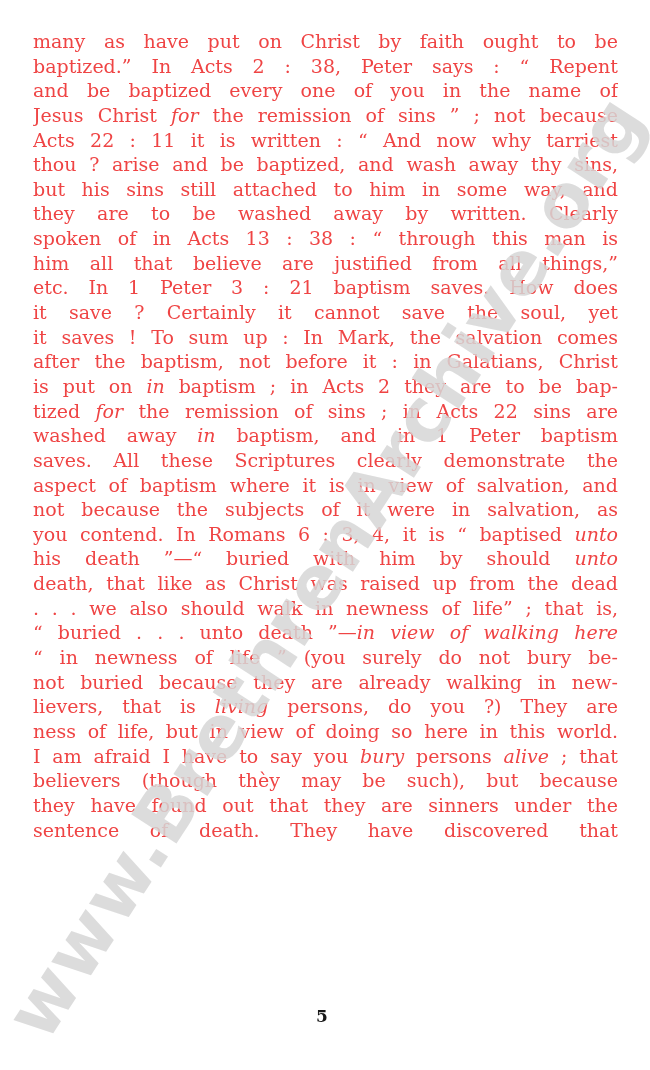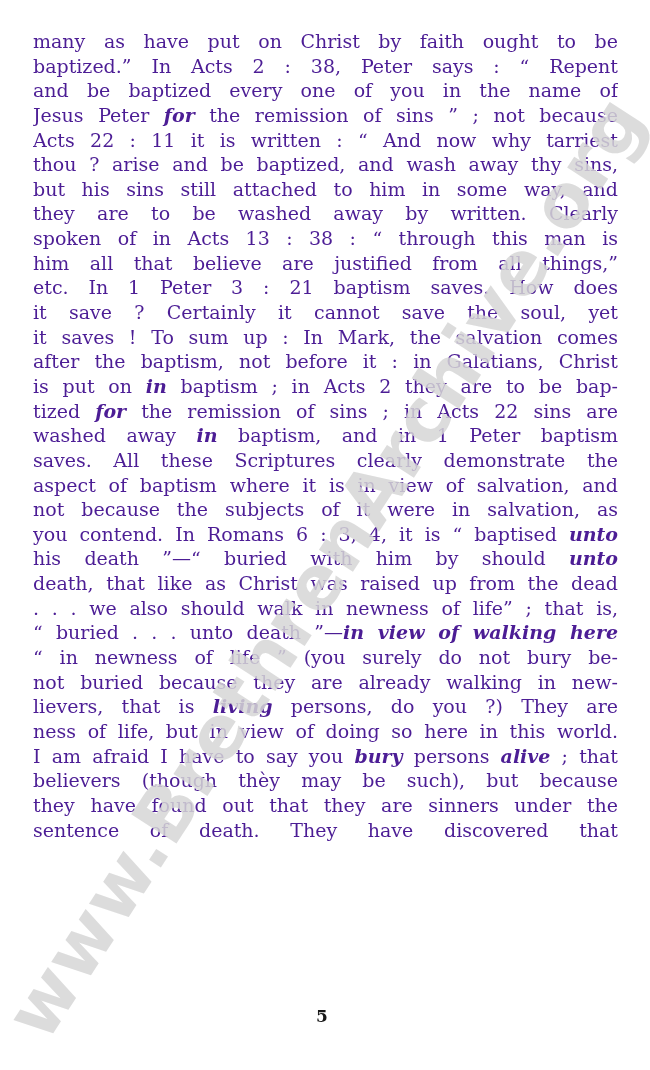--- a/index.html
+++ b/index.html
@@ -13,34 +13,33 @@
     height: 1070px;
     background: #ffffff;
     overflow: hidden;
     font-family: "DejaVu Serif", serif;
   }
   .page-text {
     position: absolute;
     left: 33px;
     top: 29px;
     width: 585px;
-    color: #4c1d95;
+    color: #ef4444;
     font-size: 19px;
     line-height: 24.65px;
   }
   .text-line {
     text-align: justify;
     text-align-last: justify;
     height: 24.65px;
     overflow: hidden;
     white-space: normal;
   }
   .text-line .it {
     font-style: italic;
-    font-weight: bold;
   }
   .watermark {
     position: absolute;
     left: 50%;
     top: 53%;
     transform: translate(-50%, -50%) rotate(-57deg);
     font-family: "DejaVu Sans", sans-serif;
     font-weight: bold;
     font-size: 74px;
     letter-spacing: 1px;
@@ -62,21 +61,21 @@
   }
 </style>
 </head>
 <body>
 
 <div class="page">
   <div class="page-text" id="page-text">
       <div class="text-line"><span>many as have put on Christ by faith ought to be</span></div>
       <div class="text-line"><span>baptized.” In Acts 2 : 38, Peter says : “ Repent</span></div>
       <div class="text-line"><span>and be baptized every one of you in the name of</span></div>
-      <div class="text-line"><span>Jesus Peter </span><span class="it">for</span><span> the remission of sins ” ; not because</span></div>
+      <div class="text-line"><span>Jesus Christ </span><span class="it">for</span><span> the remission of sins ” ; not because</span></div>
       <div class="text-line"><span>Acts 22 : 11 it is written : “ And now why tarriest</span></div>
       <div class="text-line"><span>thou ? arise and be baptized, and wash away thy sins,</span></div>
       <div class="text-line"><span>but his sins still attached to him in some way, and</span></div>
       <div class="text-line"><span>they are to be washed away by written. Clearly</span></div>
       <div class="text-line"><span>spoken of in Acts 13 : 38 : “ through this man is</span></div>
       <div class="text-line"><span>him all that believe are justified from all things,”</span></div>
       <div class="text-line"><span>etc. In 1 Peter 3 : 21 baptism saves. How does</span></div>
       <div class="text-line"><span>it save ? Certainly it cannot save the soul, yet</span></div>
       <div class="text-line"><span>it saves ! To sum up : In Mark, the salvation comes</span></div>
       <div class="text-line"><span>after the baptism, not before it : in Galatians, Christ</span></div>

